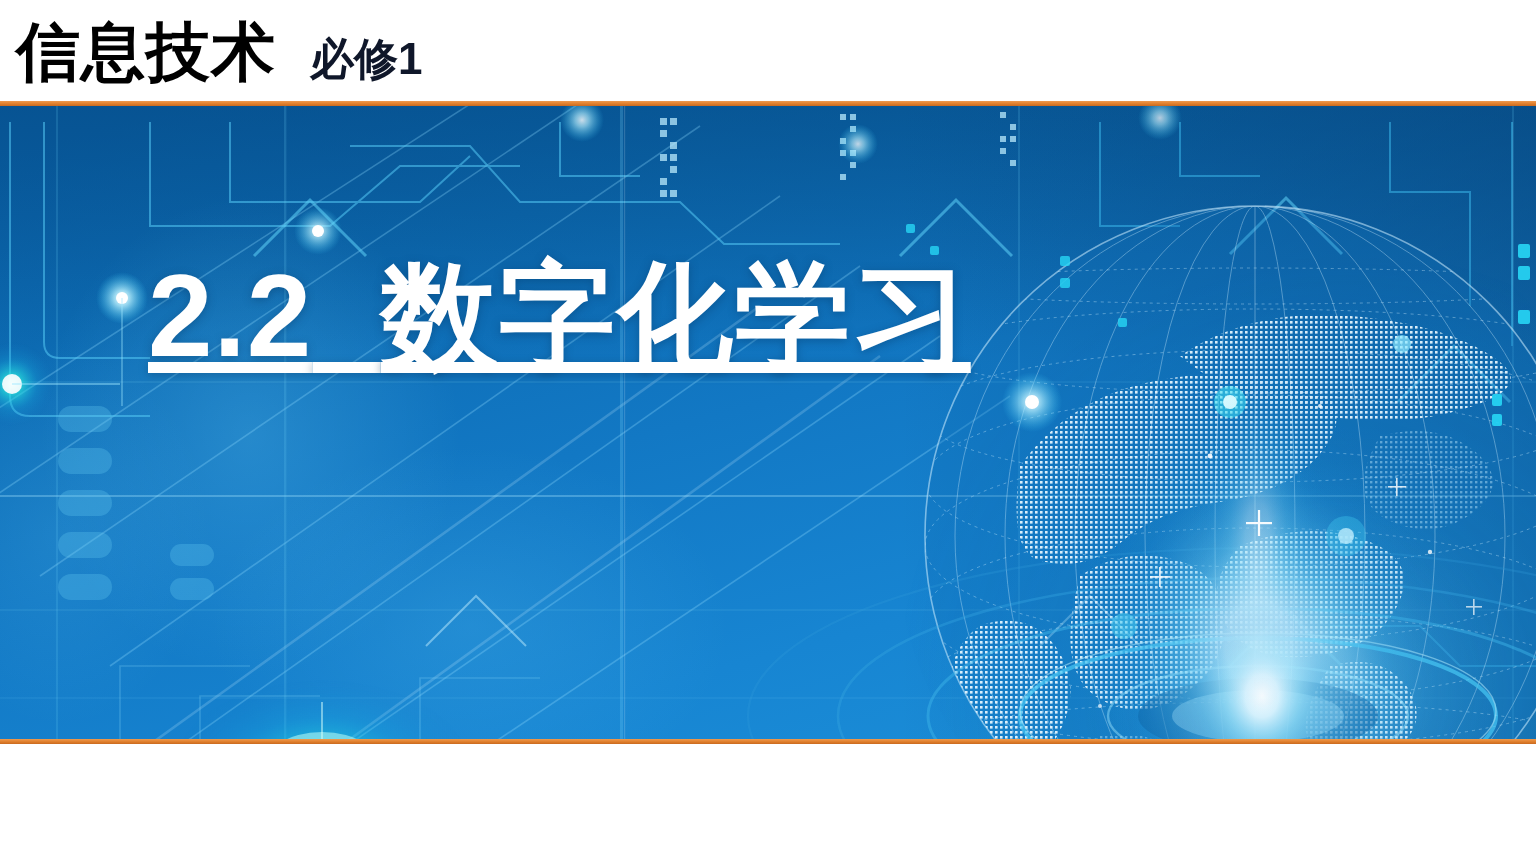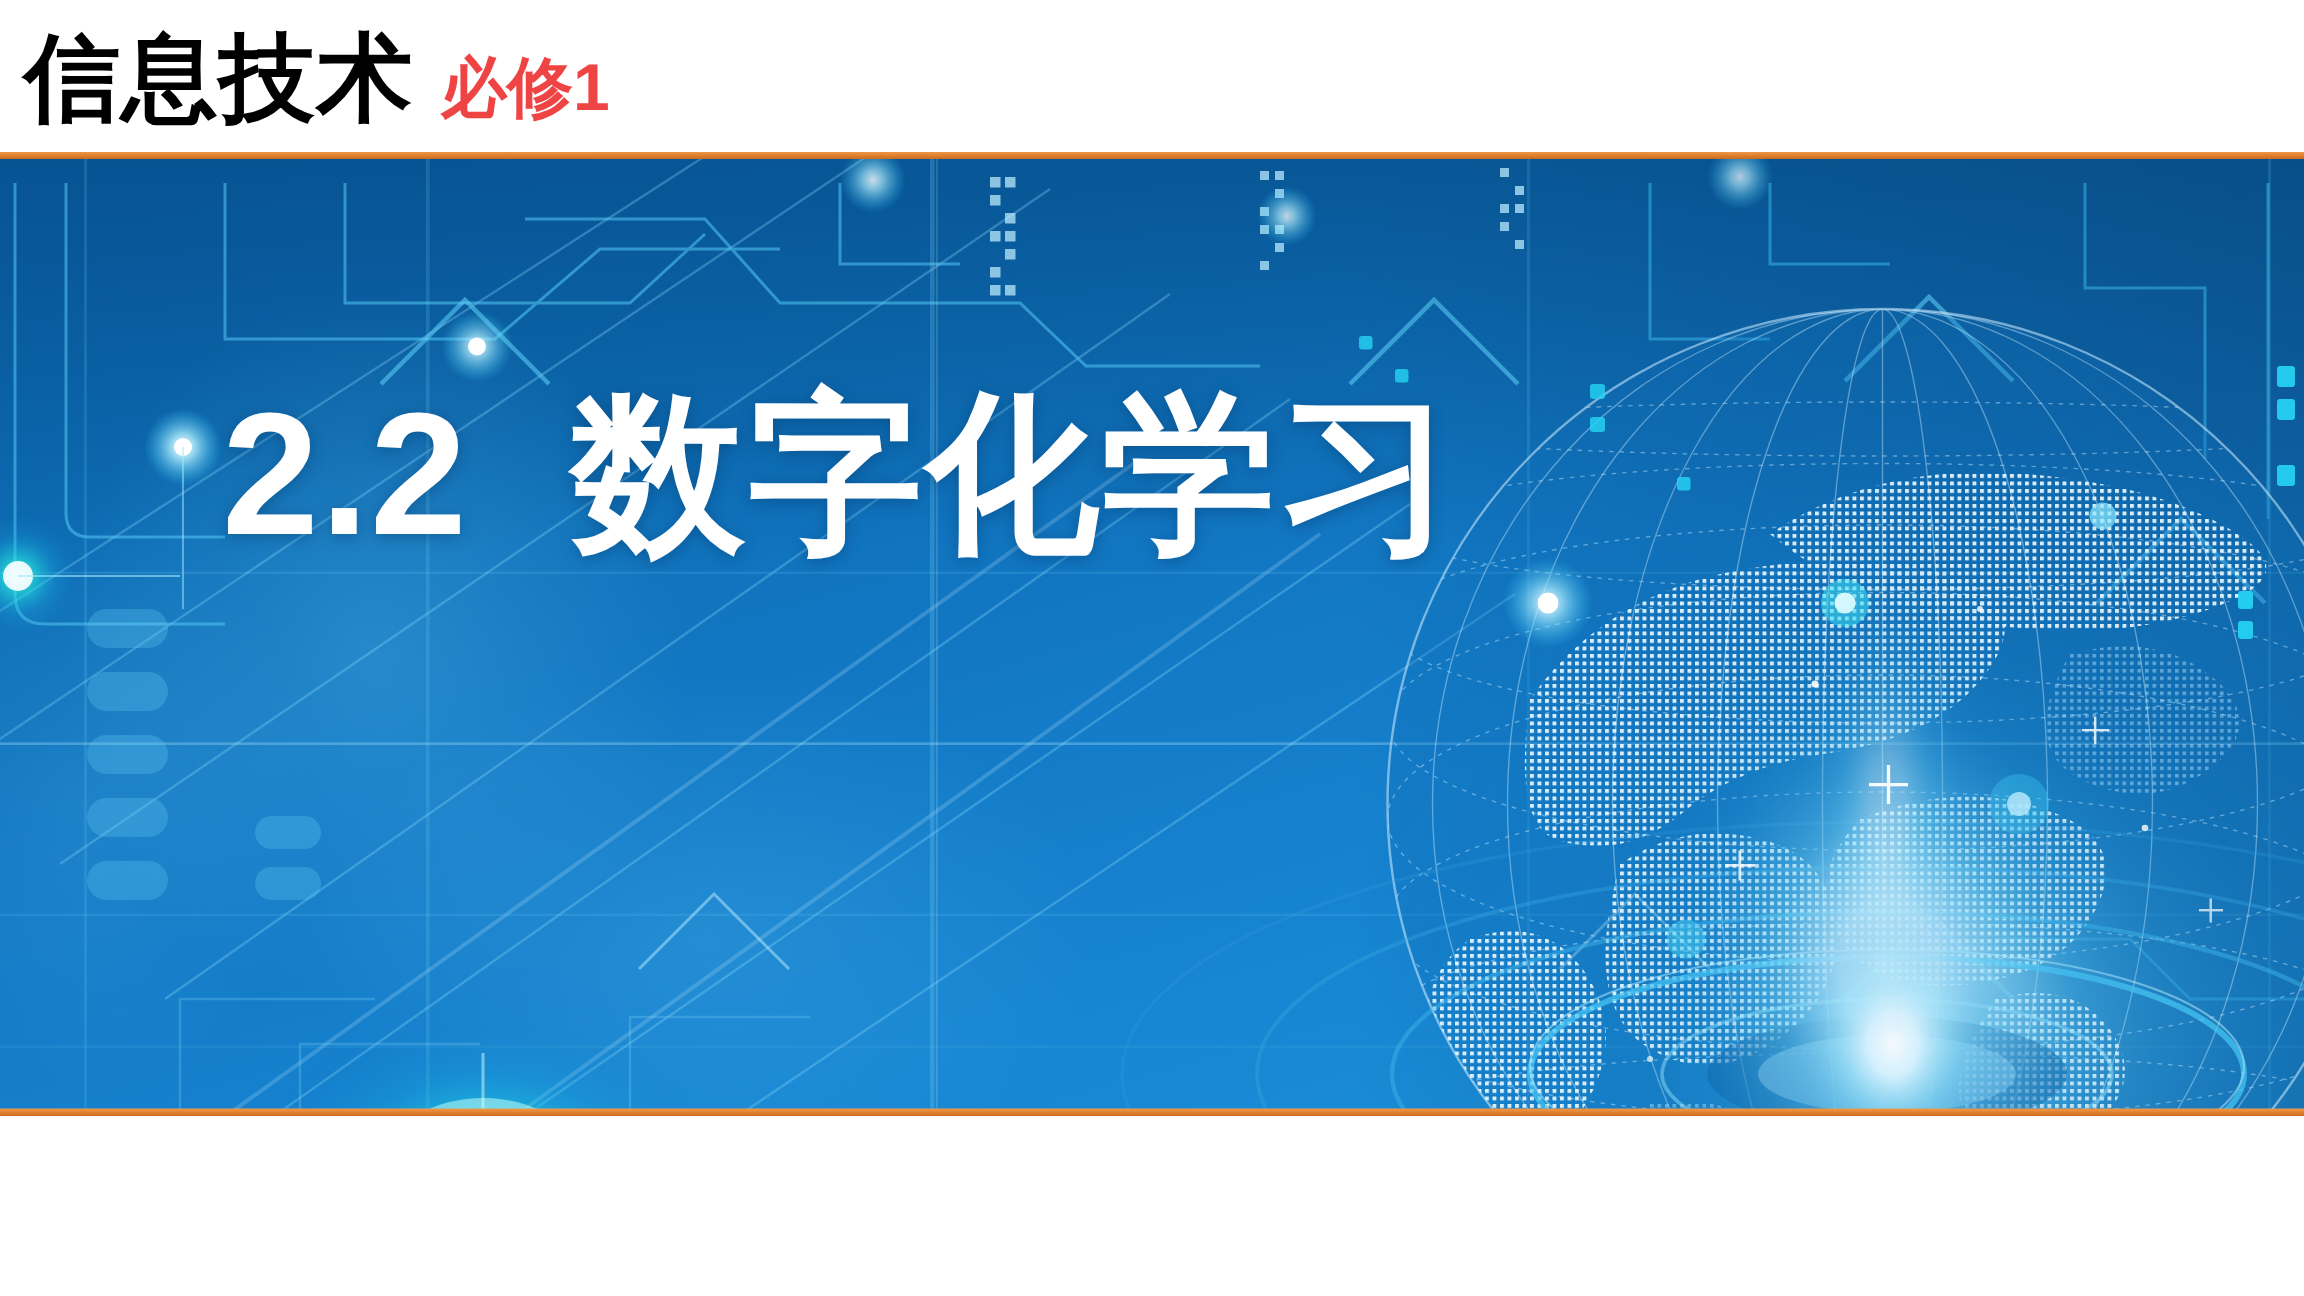--- a/index.html
+++ b/index.html
@@ -38,23 +38,23 @@
     font-weight: bold;
     color: #000000;
     letter-spacing: 1px;
     line-height: 1;
     margin-left: 16px;
     white-space: nowrap;
   }
   .header-sub {
     font-size: 44px;
     font-weight: bold;
-    color: #ef4444;
+    color: #0f172a;
     line-height: 1;
-    margin-left: 18px;
+    margin-left: 34px;
     margin-top: 14px;
     white-space: nowrap;
   }
 
   
   .rule {
     position: absolute;
     left: 0;
     width: 1536px;
     height: 5px;
@@ -93,20 +93,21 @@
     z-index: 30;
     pointer-events: none;
   }
   .title-line {
     position: absolute;
     color: #ffffff;
     font-weight: bold;
     line-height: 1;
     white-space: nowrap;
     text-shadow: 0 2px 10px rgba(4,46,86,0.35);
+    text-decoration: underline;
   }
   .title-line-1 {
     left: 148px;
     top: 152px;
     font-size: 116px;
     letter-spacing: 2px;
   }
   .title-num {
     font-size: 116px;
     letter-spacing: 1px;

